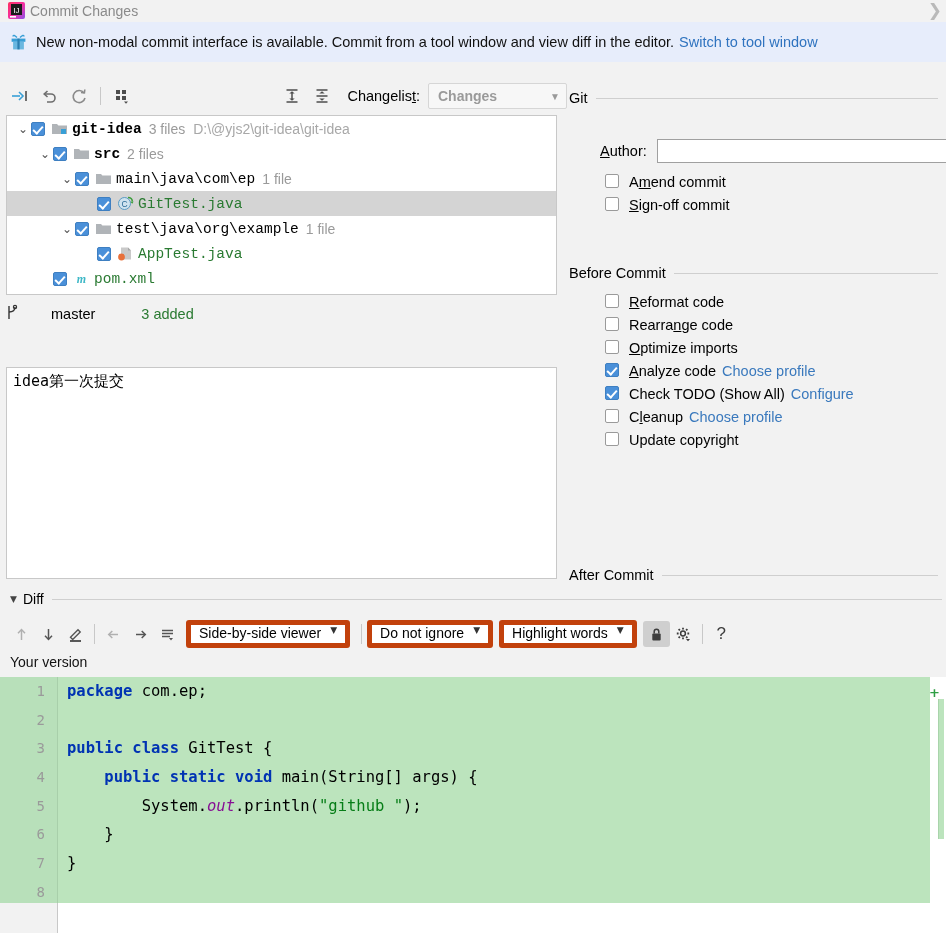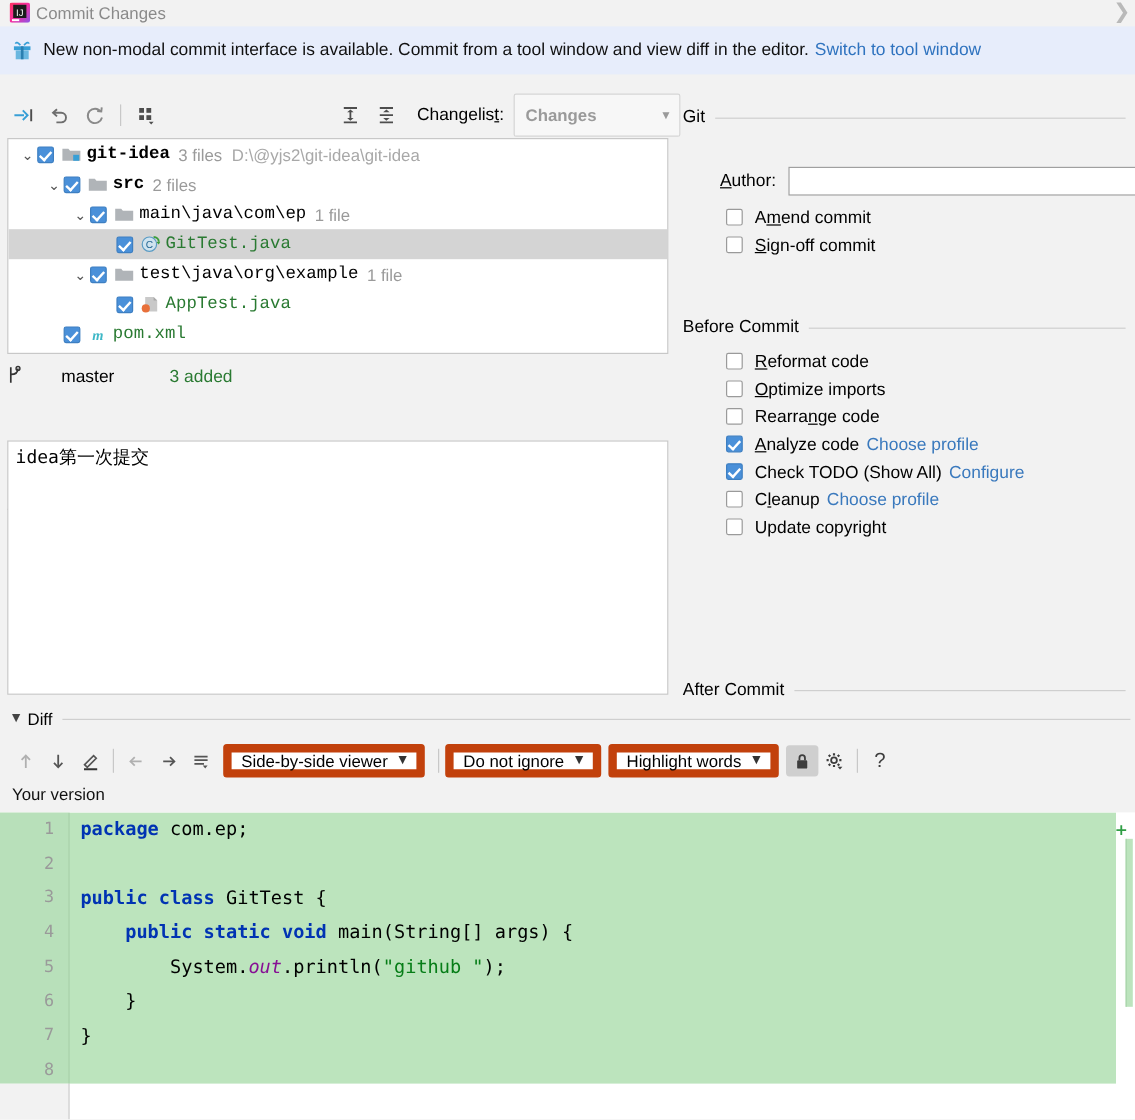--- a/index.html
+++ b/index.html
@@ -40,21 +40,21 @@
   }
   .tbtn {
     width:30px; height:26px; display:inline-flex; align-items:center; justify-content:center;
     cursor:pointer; border-radius:3px;
   }
   .tb-sep { width:1px; height:18px; background:#c8c8c8; margin:0 6px; }
   .tb-spacer { flex:1 1 auto; }
   .changelist-label { font-size:14.5px; margin:0 8px 0 10px; }
   .changelist-label u { text-decoration: underline; }
   .combo {
-    height:36px; min-width:139px; border:1px solid #d6d6d6; background:#f7f7f7;
+    height:26px; min-width:139px; border:1px solid #d6d6d6; background:#f7f7f7;
     display:inline-flex; align-items:center; justify-content:space-between;
     padding:0 6px 0 9px; box-sizing:border-box; cursor:pointer; border-radius:2px;
   }
   .combo .cval { color:#9a9a9a; font-size:14px; font-weight:bold;}
   .combo .carr { color:#9a9a9a; font-size:10px; margin-left:10px;}
 
   
   .tree {
     position:absolute; left:6px; top:53px; width:551px; height:180px;
     background:#fff; border:1px solid #c8c8c8; box-sizing:border-box; overflow:hidden;
@@ -116,22 +116,22 @@
   .diff-header { position:absolute; left:0; top:585px; width:946px; height:28px; display:flex; align-items:center; }
   .diff-tri { margin-left:10px; color:#444; font-size:9px; font-family:"DejaVu Sans", sans-serif; cursor:pointer; }
   .diff-word { font-size:14px; margin:0 8px 0 6px; }
   .diff-rule { height:1px; background:#cfcfcf; flex:1 1 auto; margin-right:4px; }
 
   .diff-toolbar { position:absolute; left:0; top:615px; width:946px; height:38px; display:flex; align-items:center; }
   .dbtn { width:27px; height:26px; display:inline-flex; align-items:center; justify-content:center; cursor:pointer; border-radius:3px;}
   .dbtn.pressed { background:#cfcfcf; }
   .dsep { width:1px; height:20px; background:#c8c8c8; margin:0 5px; }
   .dcombo {
-    height:28px; border:7px solid #c2410c; background:#fff; border-radius:3px;
-    display:inline-flex; align-items:center; padding:0 8px; box-sizing:border-box;
+    height:28px; border:5px solid #c2410c; background:#fff; border-radius:3px;
+    display:inline-flex; padding:0 8px; box-sizing:border-box;
     font-size:14px; cursor:pointer; margin-right:6px;
   }
   .dcombo .carr2 { color:#333; font-size:9px; margin-left:9px; font-family:"DejaVu Sans", sans-serif;}
 
   .yourversion { position:absolute; left:10px; top:654px; font-size:14px; color:#111;text-align:right; }
 
   
   .code-wrap { position:absolute; left:0; top:677px; width:946px; height:256px; background:#fff; overflow:hidden; }
   .code-green { position:absolute; left:0; top:0; width:930px; height:226px; background:#bce4bd; }
   .gutter { position:absolute; left:0; top:0; width:57px; height:226px; background:#b8e0ba; }
@@ -374,25 +374,25 @@
       <span class="sec-line"></span>
     </div>
 
     <div id="before-checks" style="position:absolute; left:0; top:232px; width:383px;">
         <div class="chk-row">
           <span class="cbx off"></span>
           <span class="chk-label"><u>R</u>eformat code</span>
         </div>
         <div class="chk-row">
           <span class="cbx off"></span>
+          <span class="chk-label">Rearra<u>n</u>ge code</span>
+        </div>
+        <div class="chk-row">
+          <span class="cbx off"></span>
           <span class="chk-label"><u>O</u>ptimize imports</span>
-        </div>
-        <div class="chk-row">
-          <span class="cbx off"></span>
-          <span class="chk-label">Rearra<u>n</u>ge code</span>
         </div>
         <div class="chk-row">
           <span class="cbx on"></span>
           <span class="chk-label"><u>A</u>nalyze code</span>
           <span class="chk-link">Choose profile</span>
         </div>
         <div class="chk-row">
           <span class="cbx on"></span>
           <span class="chk-label">Check TODO (Show All)</span>
           <span class="chk-link">Configure</span>

